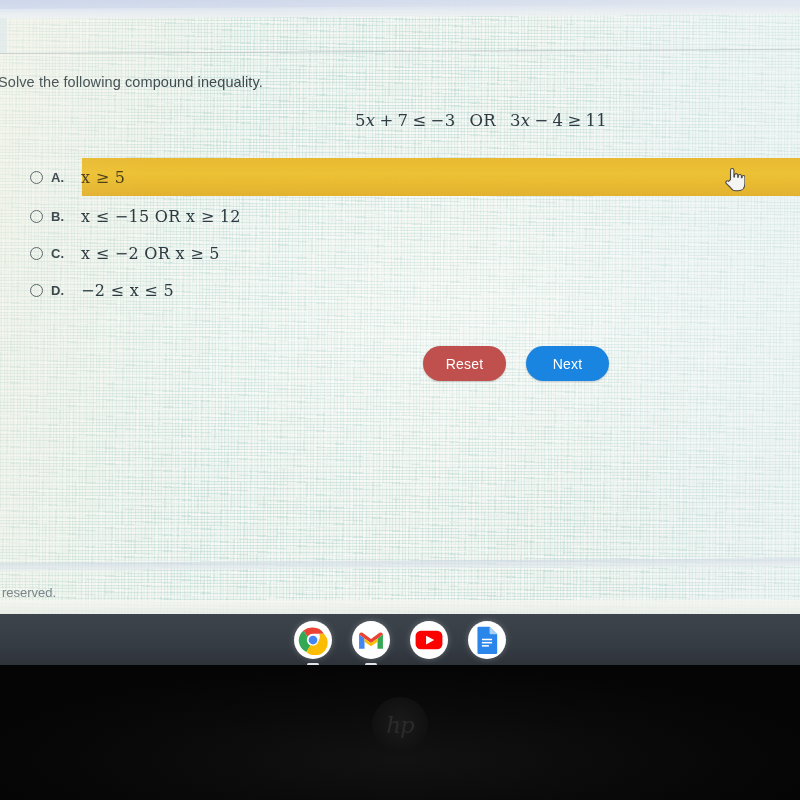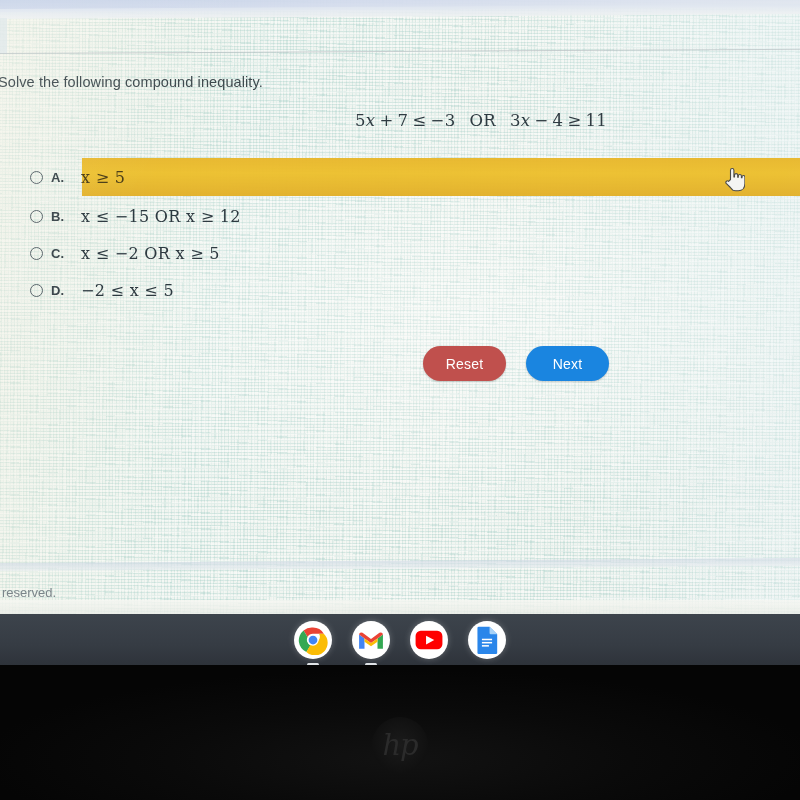--- a/index.html
+++ b/index.html
@@ -277,30 +277,30 @@
   
   #bezel {
     position: absolute;
     left: 0; top: 665px;
     width: 800px; height: 135px;
     background:
       radial-gradient(ellipse 420px 90px at 50% 70%, #121212 0%, #0a0a0a 55%, #050505 100%);
   }
   #hp-logo {
     position: absolute;
-    left: 50%; top: 52px;
+    left: 50%; top: 32px;
     transform: translateX(-50%);
     width: 56px; height: 56px;
     border-radius: 50%;
     background: radial-gradient(circle, #1b1b1b 0%, #121212 60%, #0b0b0b 100%);
     display: flex; align-items: center; justify-content: center;
     color: #2b2b2b;
     font-family: "DejaVu Serif", "Liberation Serif", serif;
     font-style: italic;
-    font-size: 29px;
+    font-size: 23px;
     letter-spacing: -1px;
   }
 
   
   #glare {
     position: absolute;
     left: 0; top: 0; width: 800px; height: 665px;
     pointer-events: none;
     background:
       linear-gradient(120deg, rgba(255,255,255,0.10) 0%, rgba(255,255,255,0) 22%),

